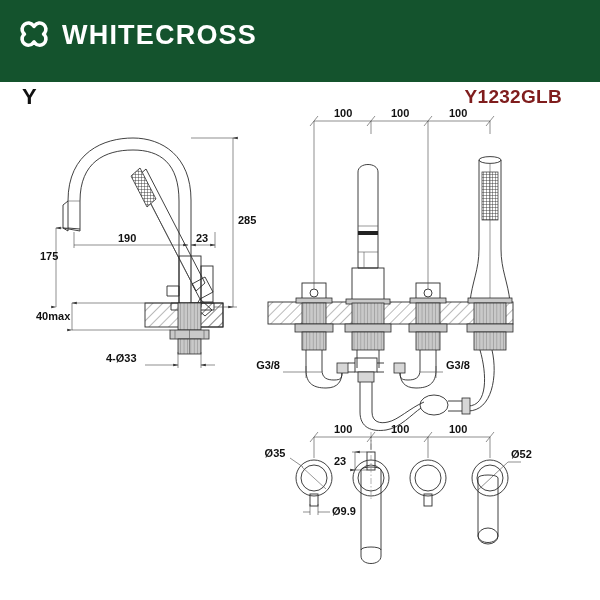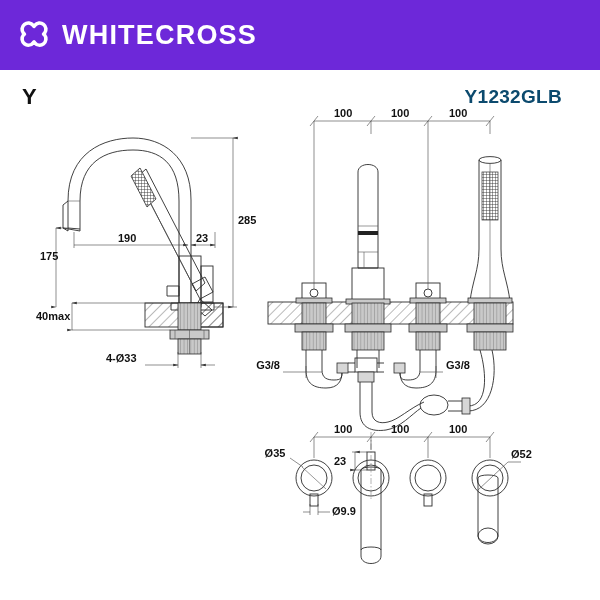--- a/index.html
+++ b/index.html
@@ -7,22 +7,22 @@
     width:600px;height:600px;
     background:#ffffff;
     font-family:"Liberation Sans", sans-serif;
     overflow:hidden;
     position:relative;
   }
   .page{position:relative;width:600px;height:600px;}
 
   
   .header{
-    position:absolute;left:0;top:0;width:600px;height:70px;
-    background:#6d28d9;
+    position:absolute;left:0;top:0;width:600px;height:82px;
+    background:#14532d;
   }
   .logo-mark{
     position:absolute;left:12px;top:13px;width:44px;height:44px;
   }
   .logo-text{
     position:absolute;left:62px;top:18px;
     color:#ffffff;
     font-size:27px;
     font-weight:bold;
     letter-spacing:1.2px;
@@ -30,21 +30,21 @@
     white-space:nowrap;
   }
 
   
   .title-left{
     position:absolute;left:22px;top:84px;
     font-size:22px;font-weight:bold;color:#111;
   }
   .title-right{
     position:absolute;right:38px;top:86px;
-    font-size:19px;font-weight:bold;color:#0c4a6e;
+    font-size:19px;font-weight:bold;color:#7f1d1d;
     letter-spacing:.3px;
   }
 
   
   .canvas{position:absolute;left:0;top:0;width:600px;height:600px;}
 
   svg{display:block;}
   .ln{stroke:#2b2b2b;stroke-width:.9;fill:none;}
   .ln-thin{stroke:#555;stroke-width:.6;fill:none;}
   .dim{stroke:#444;stroke-width:.6;fill:none;}

